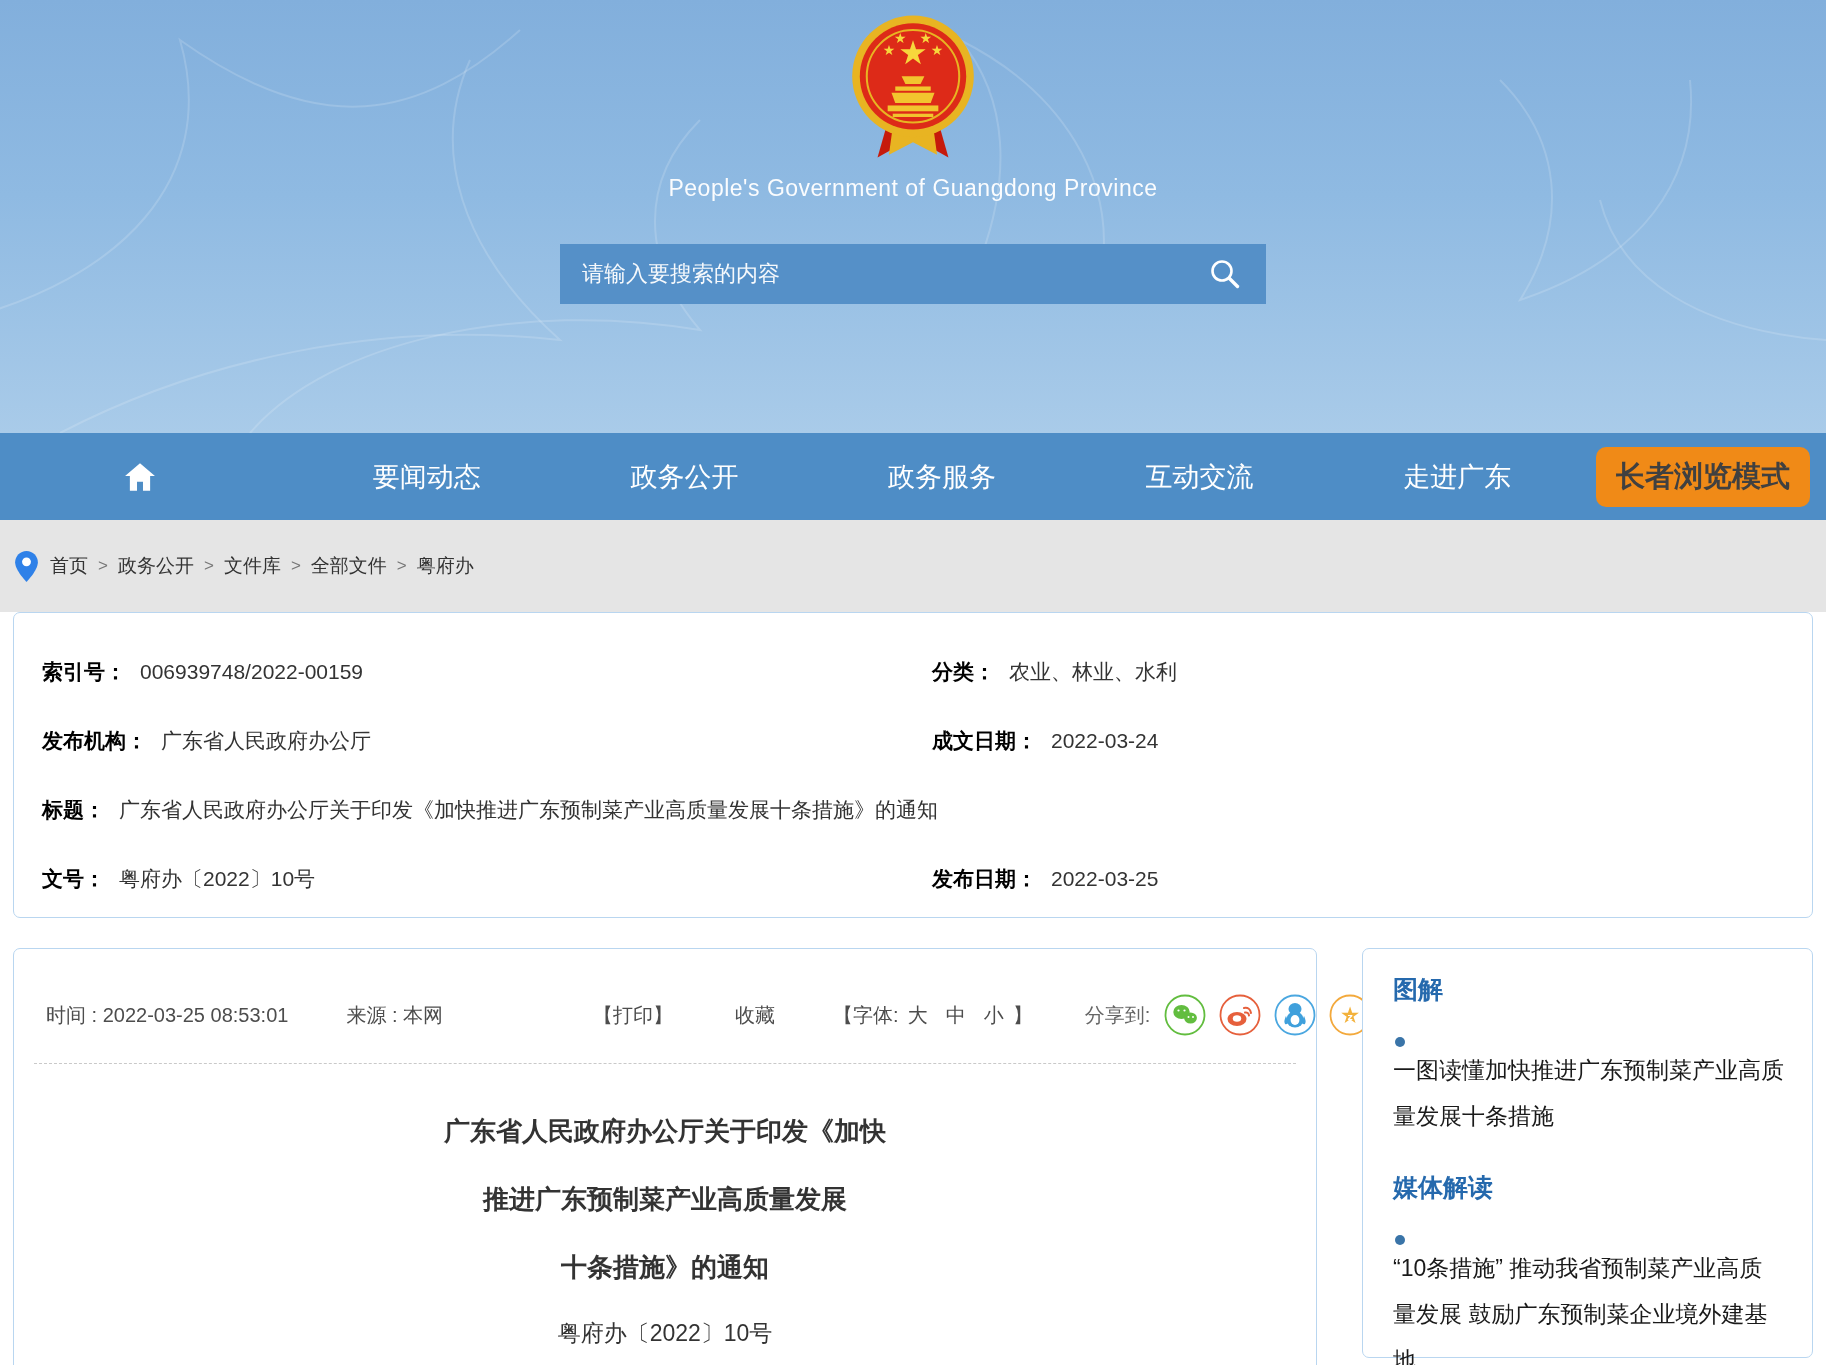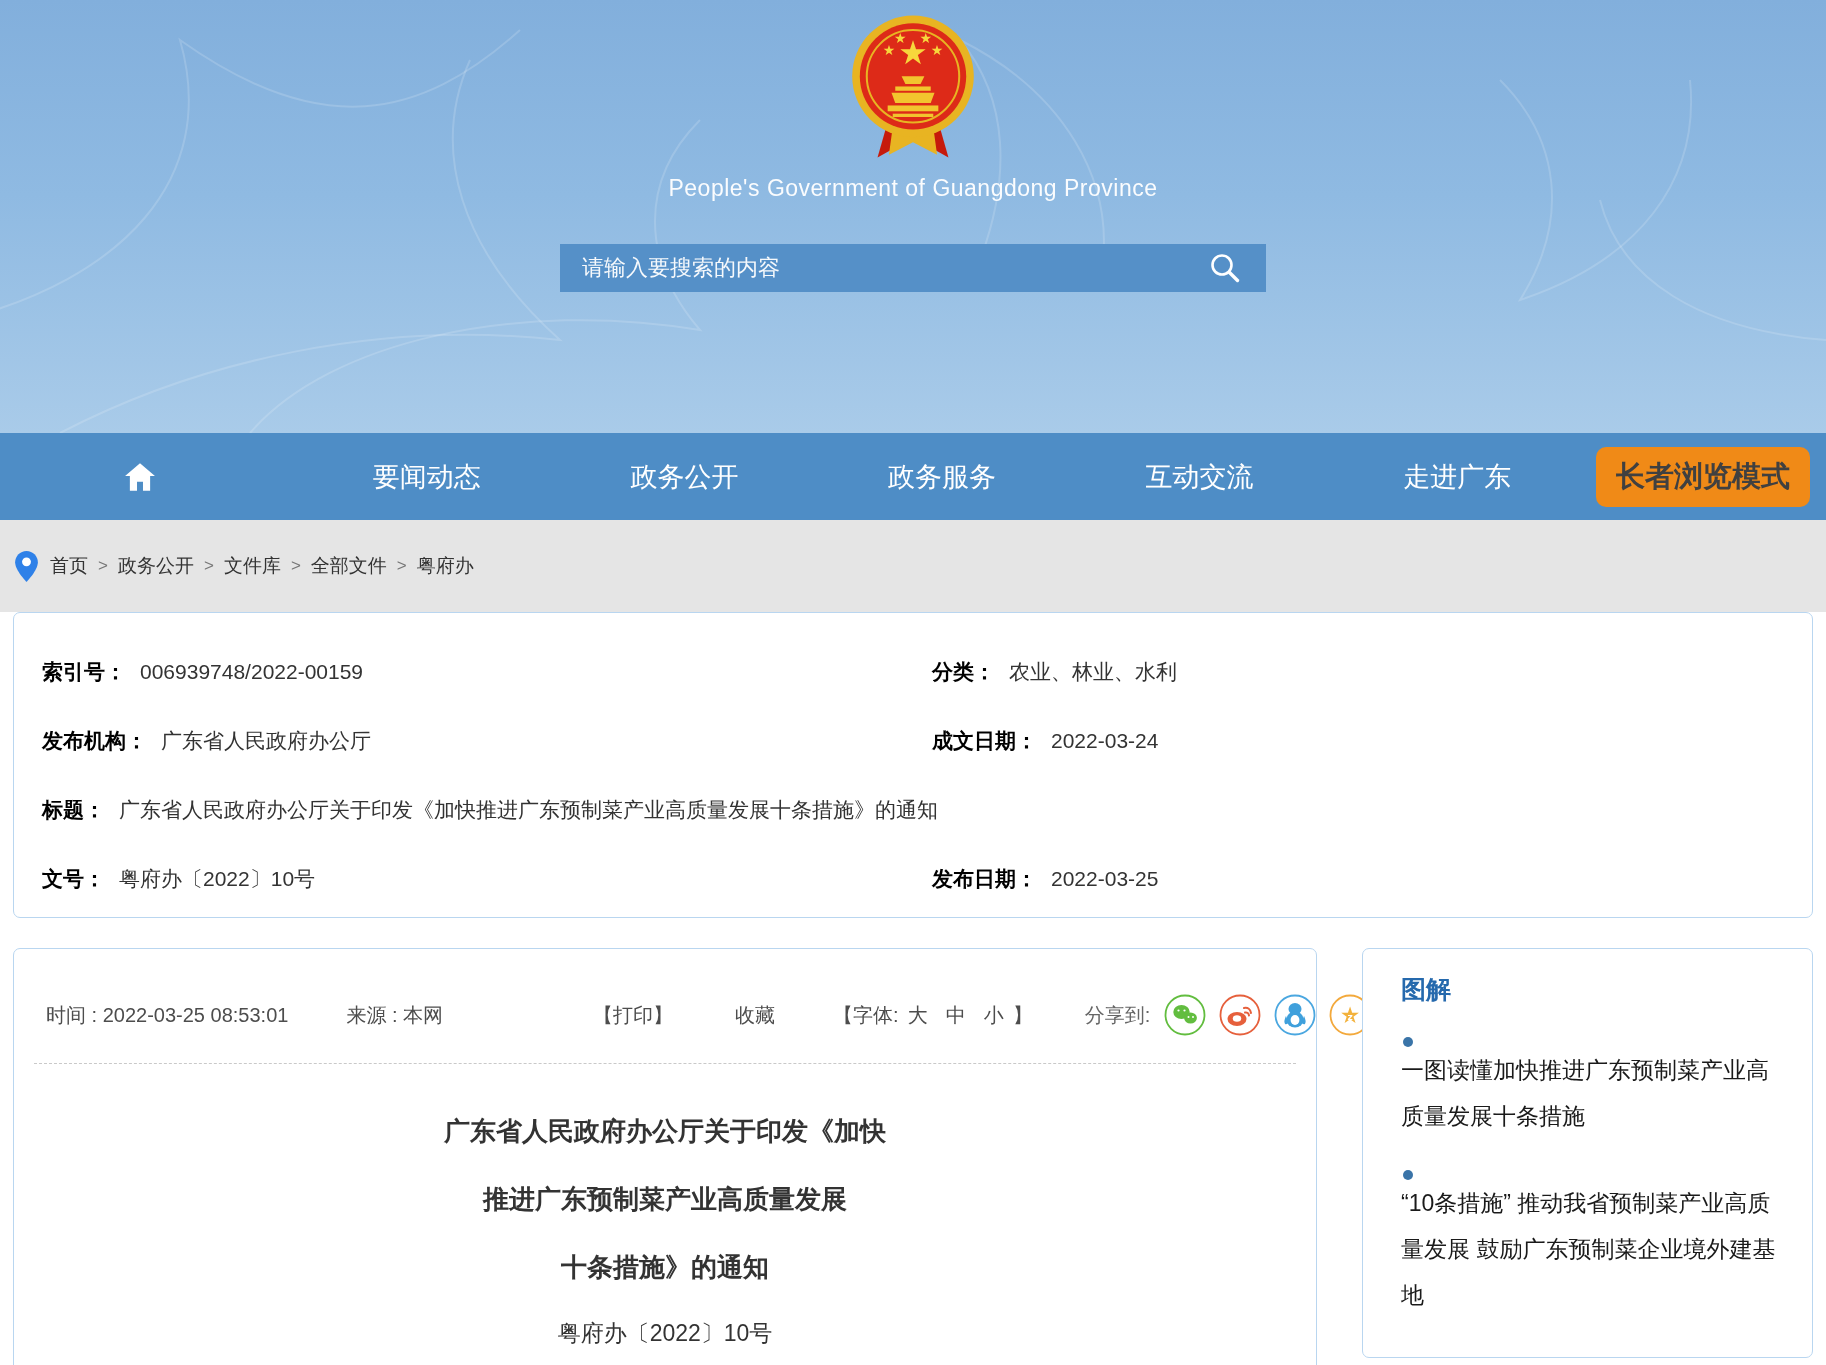--- a/index.html
+++ b/index.html
@@ -16,21 +16,21 @@
     display:flex; flex-direction:column; align-items:center; overflow:hidden;
   }
   .header-decor { position:absolute; top:0; left:0; width:100%; height:100%; pointer-events:none; }
   .emblem { margin-top:13px; width:128px; height:152px; position:relative; z-index:2; }
   .site-title {
     margin-top:15px; color:#ffffff; font-size:54px; font-weight:bold;
     letter-spacing:10px; z-index:2; text-shadow:0 1px 2px rgba(60,90,140,.25);
   }
   .site-subtitle { margin-top:10px; color:rgba(255,255,255,.96); font-size:23px; letter-spacing:.5px; z-index:2; }
   .search-bar {
-    margin-top:42px; width:706px; height:48px; background:#5590c8;
+    margin-top:42px; width:706px; height:60px; background:#5590c8;
     display:flex; align-items:center; padding:0 20px; z-index:2;
   }
   .search-input {
     flex:1; background:transparent; border:none; outline:none;
     color:#ffffff; font-size:22px; font-family:inherit;
   }
   .search-input::placeholder { color:#ffffff; opacity:.95; }
   .search-btn { background:none; border:none; cursor:pointer; padding:4px; display:flex; }
   
   .navbar {
@@ -83,21 +83,21 @@
   .share-label { color:#666666; margin-right:14px; }
   .share-icons { display:flex; align-items:center; gap:13px; }
   .share-icons svg { cursor:pointer; display:block; }
   .article-title-block { margin-top:50px; text-align:center; }
   .article-title-line { font-size:26px; font-weight:bold; color:#333333; margin-bottom:33px; }
   .article-doc-number { font-size:23px; color:#333333; margin-top:22px; }
   
   .sidebar-panel {
     position:absolute; top:948px; left:1362px; width:451px; height:410px;
     border:1px solid #b9d6f0; border-radius:7px; background:#ffffff;
-    padding:24px 28px 0 38px;
+    padding:24px 28px 0 30px;
   }
   .sb-heading { color:#2569ad; font-size:25px; font-weight:bold; line-height:33px; }
   .sb-heading.second { margin-top:32px; }
   .sb-item { display:flex; margin-top:13px; cursor:pointer;flex-direction:column; }
   .sb-bullet { flex:0 0 10px; width:10px; height:10px; border-radius:50%; background:#3a74a8; margin:18px 14px 0 2px; }
   .sb-text { color:#1a1a1a; font-size:23px; line-height:46px; }
 </style>
 </head>
 <body>
 
@@ -263,17 +263,18 @@
     <div class="article-doc-number">粤府办〔2022〕10号</div>
   </div>
 </div>
 
 <div class="sidebar-panel">
   <div class="sb-heading">图解</div>
   <div class="sb-item">
     <span class="sb-bullet"></span>
     <span class="sb-text">一图读懂加快推进广东预制菜产业高质量发展十条措施</span>
   </div>
+  <div class="sb-heading second">媒体解读</div>
   <div class="sb-item">
     <span class="sb-bullet"></span>
     <span class="sb-text">“10条措施” 推动我省预制菜产业高质量发展 鼓励广东预制菜企业境外建基地</span>
   </div>
 </div>
 
 </body></html>

